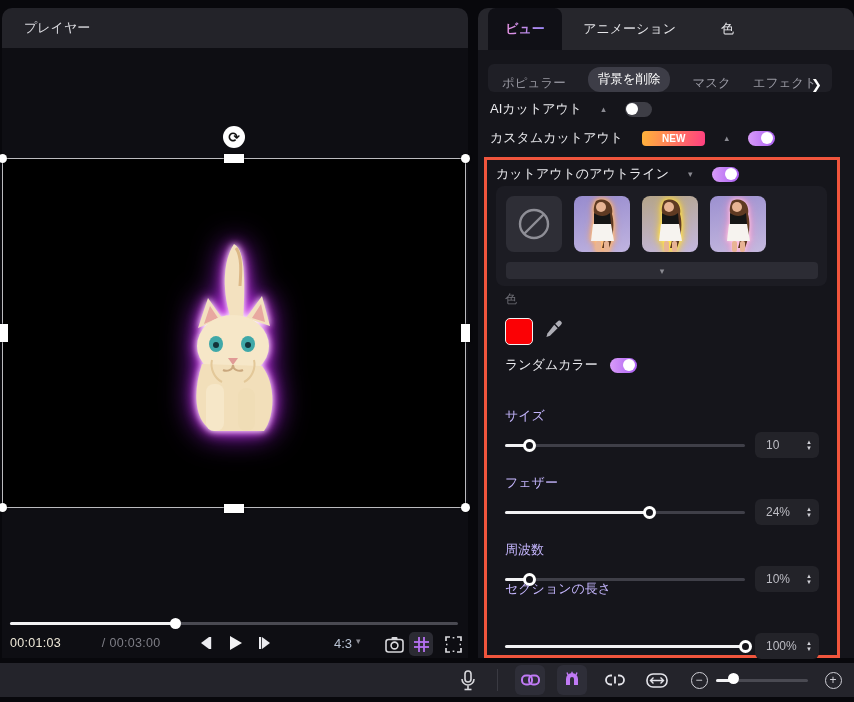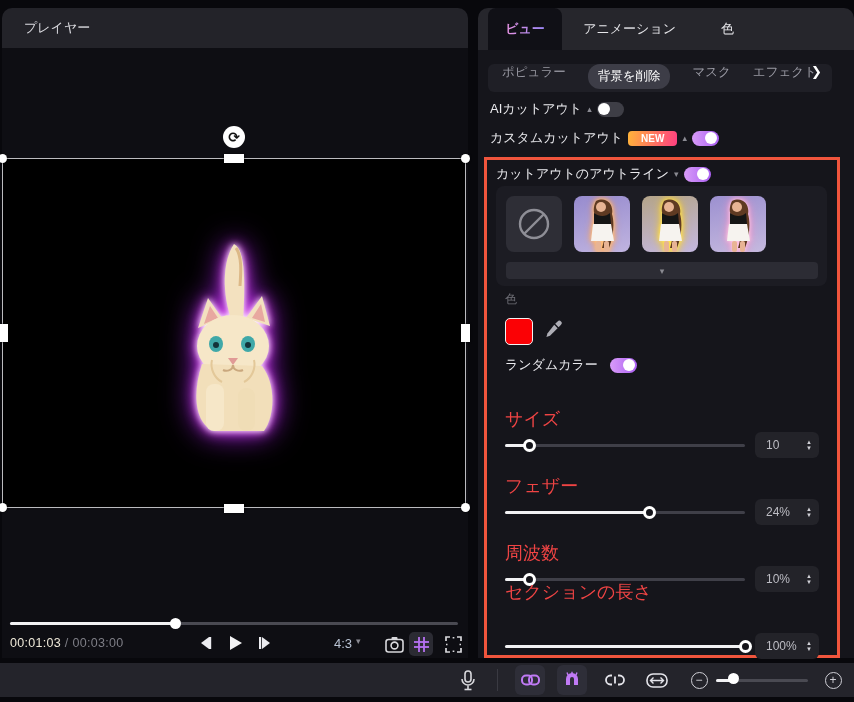--- a/index.html
+++ b/index.html
@@ -26,54 +26,54 @@
     display:flex; align-items:center; justify-content:center; line-height:1; }
   .cat-wrap { position:absolute; left:172px; top:232px; width:126px; height:200px; }
   .cat-svg { filter:drop-shadow(0 0 3px #ffffff) drop-shadow(0 0 6px #e14df5) drop-shadow(0 0 14px #9c1fd8); }
 
   .scrubber { position:absolute; left:10px; top:616px; width:448px; height:14px; cursor:pointer; }
   .scrub-track { position:absolute; left:0; top:6px; width:100%; height:3px; background:#4a4a52; border-radius:2px; }
   .scrub-fill { position:absolute; left:0; top:6px; height:3px; background:#f2f2f4; border-radius:2px; }
   .scrub-knob { position:absolute; top:2px; width:11px; height:11px; border-radius:50%; background:#fff; }
 
   .time-row { position:absolute; left:10px; top:636px; font-size:12.5px; letter-spacing:.3px; }
-  .t-cur { color:#eee8d8; } .t-rest { color:#7e7e86; }
+  .t-cur { color:#eee8d8; } .t-rest { color:#7e7e86;padding-left:37px; }
   .transport { position:absolute; left:196px; top:634px; display:flex; gap:12px; align-items:center; }
   .tr-btn { width:18px; height:18px; display:flex; align-items:center; justify-content:center; cursor:pointer; }
   .ratio-group { position:absolute; left:334px; top:636px; display:flex; align-items:flex-start; gap:4px; }
   .ratio-label { color:#b9c3d3; font-size:13px; }
   .caret { color:#8a8a92; font-size:9px; }
   .pc-icon { position:absolute; top:632px; width:24px; height:24px; display:flex; align-items:center; justify-content:center; cursor:pointer; }
   .grid-box { background:#2b2b33; border-radius:5px; }
 
   
   .tabbar { position:absolute; left:478px; top:8px; width:376px; height:42px;
     background:#26262c; border-radius:10px 10px 0 0; }
   .tab-active-box { position:absolute; left:488px; top:8px; width:74px; height:42px;
     background:#101016; border-radius:8px 8px 0 0; display:flex; align-items:center; justify-content:center; cursor:pointer; }
   .tab-grad { font-size:13px; font-weight:bold;
     background:linear-gradient(90deg,#e993e2,#9a86f5);
     -webkit-background-clip:text; background-clip:text; color:transparent; }
   .tab-plain { position:absolute; top:8px; height:42px; display:flex; align-items:center; justify-content:flex-end;
     color:#e6e6ea; font-size:13px; cursor:pointer; }
   .panel-body { position:absolute; left:478px; top:50px; width:376px; height:608px; background:#15151b; }
   .subtabs { position:absolute; left:488px; top:64px; width:344px; height:28px; background:#1f1f26;
-    border-radius:6px; display:flex; align-items:flex-start; padding:0 14px; gap:22px; }
+    border-radius:6px; display:flex; align-items:flex-end; padding:0 14px; gap:22px; }
   .subtab { color:#9a9aa4; font-size:12.5px; cursor:pointer; white-space:nowrap; }
   .subtab.active { background:#3d3d47; color:#fff; border-radius:12px; padding:4px 10px; }
   .subtab-more { position:absolute; right:10px; color:#fff; font-size:13px; font-weight:bold; cursor:pointer; }
 
-  .opt-row { position:absolute; display:flex; align-items:center; gap:5px; }
+  .opt-row { position:absolute; display:flex; align-items:center; gap:19px; }
   .opt-label { color:#ececf0; font-size:13px; }
   .toggle { position:relative; width:27px; height:15px; border-radius:8px; cursor:pointer; }
   .toggle.on { background:linear-gradient(90deg,#d89bf8,#ab60f2); }
   .toggle.off { background:#3e3e46; }
   .toggle .kn { position:absolute; top:1.5px; width:12px; height:12px; border-radius:50%; background:#fff; }
   .toggle.on .kn { right:1.5px; } .toggle.off .kn { left:1.5px; }
-  .new-badge { font-size:10px; font-weight:bold; color:#fff; padding:2px 13px; border-radius:4px;
+  .new-badge { font-size:10px; font-weight:bold; color:#fff; padding:2px 20px; border-radius:4px;
     background:linear-gradient(100deg,#ffb43a,#ff3f81); }
 
   .red-box { position:absolute; left:484px; top:157px; width:356px; height:501px;
     border:3px solid #f0553d; }
   .thumbs-panel { position:absolute; left:496px; top:186px; width:331px; height:100px;
     background:#1c1c23; border-radius:8px; }
   .thumb { position:absolute; top:196px; width:56px; height:56px; border-radius:8px; overflow:hidden; cursor:pointer; }
   .thumb-none { background:#2e2e36; display:flex; align-items:center; justify-content:center; }
   .thumb-img { display:flex; align-items:flex-end; justify-content:center; }
   .bg-a { background:linear-gradient(165deg,#978bce,#c0b4e0); }
@@ -82,21 +82,21 @@
   .fig-orange { filter:drop-shadow(0 0 2px #ffc98a) drop-shadow(0 0 3px #ff9d4a); }
   .fig-yellow { filter:drop-shadow(0 0 2px #ffe766) drop-shadow(0 0 4px #ffd012); }
   .fig-pink   { filter:drop-shadow(0 0 2px #ffd7ea) drop-shadow(0 0 4px #ff8fc6); }
   .dropdown-strip { position:absolute; left:506px; top:262px; width:312px; height:17px;
     background:#2c2c34; border-radius:4px; display:flex; align-items:center; justify-content:center; cursor:pointer; }
   .dim-label { color:#6e6e76; font-size:12px; position:absolute; }
   .swatch { position:absolute; left:505px; top:318px; width:28px; height:27px;
     border:1.5px solid #f2f2f2; border-radius:5px; cursor:pointer; }
   .dropper { position:absolute; left:543px; top:320px; cursor:pointer; }
 
-  .slider-label { position:absolute; left:505px; color:#ef4444; font-size:18px; }
+  .slider-label { position:absolute; left:505px; color:#c4b5fd; font-size:13px; }
   .slider { position:absolute; left:505px; width:240px; height:14px; cursor:pointer; }
   .sl-track { position:absolute; top:6px; width:100%; height:3px; background:#3f3f48; border-radius:2px; }
   .sl-fill { position:absolute; top:6px; height:3px; background:#f2f2f4; border-radius:2px; }
   .sl-knob { position:absolute; top:1px; width:13px; height:13px; border-radius:50%;
     background:#15151b; border:3px solid #fff; }
   .val-box { position:absolute; left:755px; width:64px; height:26px; background:#232329;
     border-radius:6px; display:flex; align-items:center; cursor:text; }
   .val-text { color:#bdbdc4; font-size:12px; margin-left:11px; flex:1; }
   .spin { display:flex; flex-direction:column; margin-right:7px; gap:1px; cursor:pointer; }
   .spin span { font-size:6px; line-height:5px; color:#d2d2d8; }

